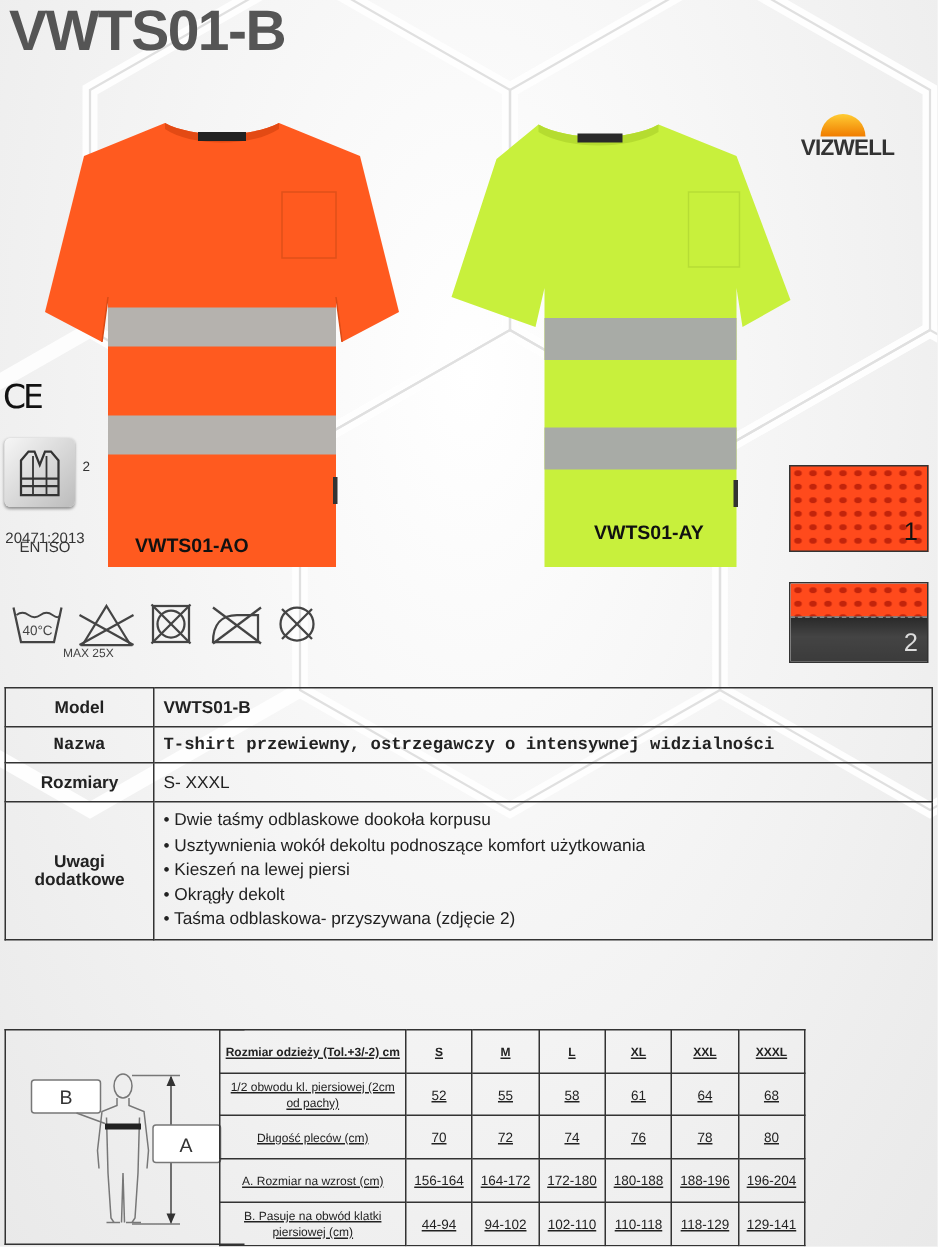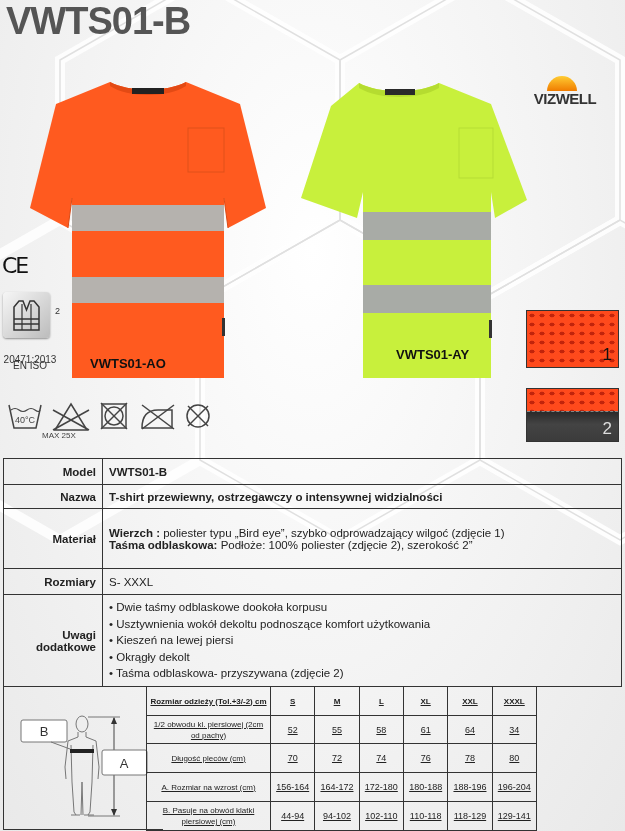--- a/index.html
+++ b/index.html
@@ -48,24 +48,24 @@
   .swatch-2 { top: 388px; height: 54px; }
   .swatch-2 .top { height: 22px; background:
       radial-gradient(ellipse 4px 3px at 50% 50%, #c2240b 60%, transparent 70%) 0 0 / 10px 9px, #ff4a1c; }
   .swatch-2 .bot { height: 32px; background: linear-gradient(#2a2a2a, #444 40%, #3a3a3a); border-top: 1px dashed #888; }
   .swatch-num { position: absolute; right: 6px; bottom: 2px; font-size: 17px; color: #111; }
   .swatch-2 .swatch-num { color: #ddd; }
 
   
   .spec { position: absolute; left: 3px; top: 458px; width: 619px; border-collapse: collapse; font-size: 11px; }
   .spec td { border: 1px solid #333; padding: 0 6px; vertical-align: middle; }
-  .spec td.k { width: 99px; text-align: right; font-weight: bold; font-size: 11.5px; }
+  .spec td.k { width: 99px; text-align: center; font-weight: bold; font-size: 11.5px; }
   .spec td.v { font-size: 11.5px; }
   .spec tr.r-model td { height: 26px; }
-  .spec tr.r-nazwa td { height: 24px; }
+  .spec tr.r-nazwa td { height: 24px; font-family: Liberation Mono, monospace; }
   .spec tr.r-mat td { height: 60px; }
   .spec tr.r-roz td { height: 26px; }
   .spec tr.r-uw td { height: 92px; }
   .spec .v b { font-weight: bold; }
   .spec ul { list-style: none; }
   .spec ul li { line-height: 16.5px; font-size: 11.5px; }
   .spec ul li::before { content: "• "; }
 
   
   .sizebox { position: absolute; left: 3px; top: 686px; width: 160px; height: 144px; border: 1px solid #333; border-right: none; }
@@ -200,27 +200,20 @@
   <table class="spec">
     <tbody>
         <tr class="r-model">
       <td class="k">Model</td>
       <td class="v" style="font-weight:bold;">VWTS01-B</td>
     </tr>
     <tr class="r-nazwa">
       <td class="k">Nazwa</td>
       <td class="v" style="font-weight:bold;">T-shirt przewiewny, ostrzegawczy o intensywnej widzialności</td>
     </tr>
-    <tr class="r-mat">
-      <td class="k">Materiał</td>
-      <td class="v">
-        <div><b>Wierzch :</b><span> poliester typu „Bird eye”, szybko odprowadzający wilgoć (zdjęcie 1)</span></div>
-        <div><b>Taśma odblaskowa:</b><span> Podłoże: 100% poliester (zdjęcie 2),  szerokość 2”</span></div>
-      </td>
-    </tr>
     <tr class="r-roz">
       <td class="k">Rozmiary</td>
       <td class="v">S- XXXL</td>
     </tr>
     <tr class="r-uw">
       <td class="k">
         <div>Uwagi</div>
         <div>dodatkowe</div>
       </td>
       <td class="v">
@@ -272,21 +265,21 @@
       <td class="h">XXL</td>
       <td class="h">XXXL</td>
     </tr>
     <tr class="t1">
       <td class="rl">1/2 obwodu kl. piersiowej (2cm od pachy)</td>
       <td class="num">52</td>
       <td class="num">55</td>
       <td class="num">58</td>
       <td class="num">61</td>
       <td class="num">64</td>
-      <td class="num">34</td>
+      <td class="num">68</td>
     </tr>
     <tr class="t2">
       <td class="rl">Długość pleców (cm)</td>
       <td class="num">70</td>
       <td class="num">72</td>
       <td class="num">74</td>
       <td class="num">76</td>
       <td class="num">78</td>
       <td class="num">80</td>
     </tr>

